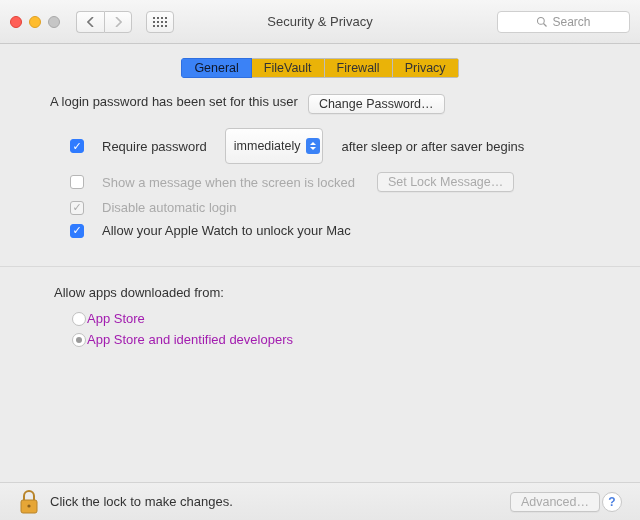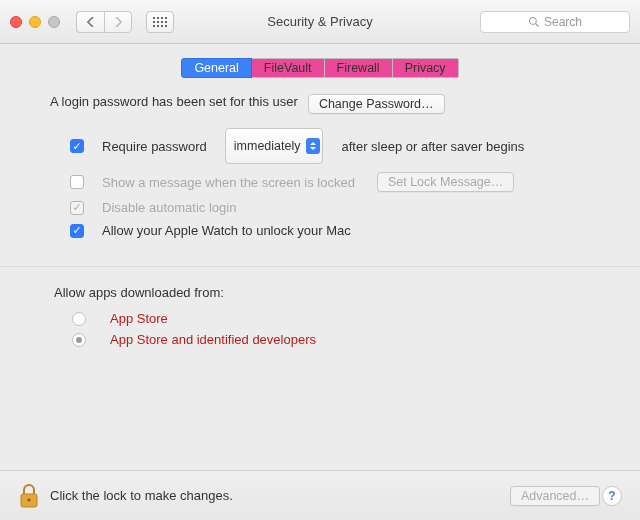--- a/index.html
+++ b/index.html
@@ -47,40 +47,40 @@
   }
   .grid-dots { display:grid; grid-template-columns:repeat(4,2px); grid-auto-rows:2px; gap:2px;}
   .grid-dots i { width:2px;height:2px;background:#666;display:block;}
   .win-title {
     position:absolute; left:0; right:0; text-align:center;
     font-size:13px; color:#444;
     pointer-events:none;
   }
   .searchwrap {
     margin-left:auto;
-    height: 22px; width: 150px;
+    height: 22px; width: 133px;
     background: #fff; border:1px solid #cfcfcf; border-radius: 4px;
     display:flex; align-items:center; justify-content:center; gap:4px;
     color:#999; font-size:12px;
   }
   .searchwrap svg { width:12px;height:12px; fill:#999;}
   
   .content { padding: 14px 26px 0 26px; }
   .tabs {
     display:flex; justify-content:center; margin-bottom: 16px;
   }
   .tabseg { display:flex; border-radius:4px; overflow:hidden; }
   .tab {
     height: 20px; padding: 0 12px;
-    background:#ec4899; border:1px solid #bdbdbd;
+    background:#eab308; border:1px solid #bdbdbd;
     display:flex;align-items:center;
     font-size:12.5px; color:#333;
   }
   .tab + .tab { border-left:none; }
-  .tab.active { background:#3b82f6; color:#ffffff; border-color:#2f6fe0;}
+  .tab.active { background:#3b82f6; color:#0f172a; border-color:#2f6fe0;}
   .section1 { padding: 0 8px 14px 28px; }
   .loginrow { display:flex; align-items:flex-start; gap: 10px; margin-bottom:10px; margin-left: -4px;}
   .btn {
     height:20px; padding: 0 10px;
     background: linear-gradient(#fefefe,#f2f2f2);
     border:1px solid #c7c7c7; border-radius:4px;
     font-size:12.5px; color:#333; display:flex;align-items:center;
     box-shadow: 0 1px 0 rgba(0,0,0,0.03);
   }
   .btn.disabled { color:#aaa; background:#f3f3f3;}
@@ -103,30 +103,30 @@
   .select .caret {
     width:14px;height:16px;border-radius:3px;background:#3b82f6;
     display:flex;flex-direction:column;align-items:center;justify-content:center;
     margin-right:-6px;
   }
   .select .caret::before{content:"";border:3px solid transparent;border-bottom-color:#fff;margin-bottom:1px;}
   .select .caret::after{content:"";border:3px solid transparent;border-top-color:#fff;margin-top:1px;}
   hr.sep { border:none; border-top:1px solid #d9d9d9; margin: 10px -26px 18px -26px;}
   .section2 { padding: 0 8px 10px 28px; }
   .radiogroup { padding: 8px 0 0 18px; }
-  .radio { display:flex;align-items:center;gap:24px;padding:3px 0; color:#b91c1c;}
+  .radio { display:flex;align-items:center;gap:1px;padding:3px 0; color:#a21caf;}
   .rbox {
     width:14px;height:14px;border-radius:50%;border:1px solid #c0c0c0;background:#fff;
     display:flex;align-items:center;justify-content:center;
   }
   .rbox.sel::after{content:"";width:6px;height:6px;border-radius:50%;background:#9a9a9a;}
   
   .footer {
     position:absolute; bottom:0; left:0; right:0;
-    height: 50px; border-top:1px solid #d3d3d3;
+    height: 38px; border-top:1px solid #d3d3d3;
     background: linear-gradient(#efefef,#e7e7e7);
     display:flex;align-items:center; padding: 0 18px; gap:10px;
   }
   .lockicon { width:22px;height:26px; }
   .footer-right { margin-left:auto; display:flex;align-items:center;gap:2px;}
   .help {
     width:20px;height:20px;border-radius:50%;background:#fff;border:1px solid #c7c7c7;
     display:flex;align-items:center;justify-content:center;color:#4a7fe0;font-size:12px;font-weight:bold;
   }
 </style>

